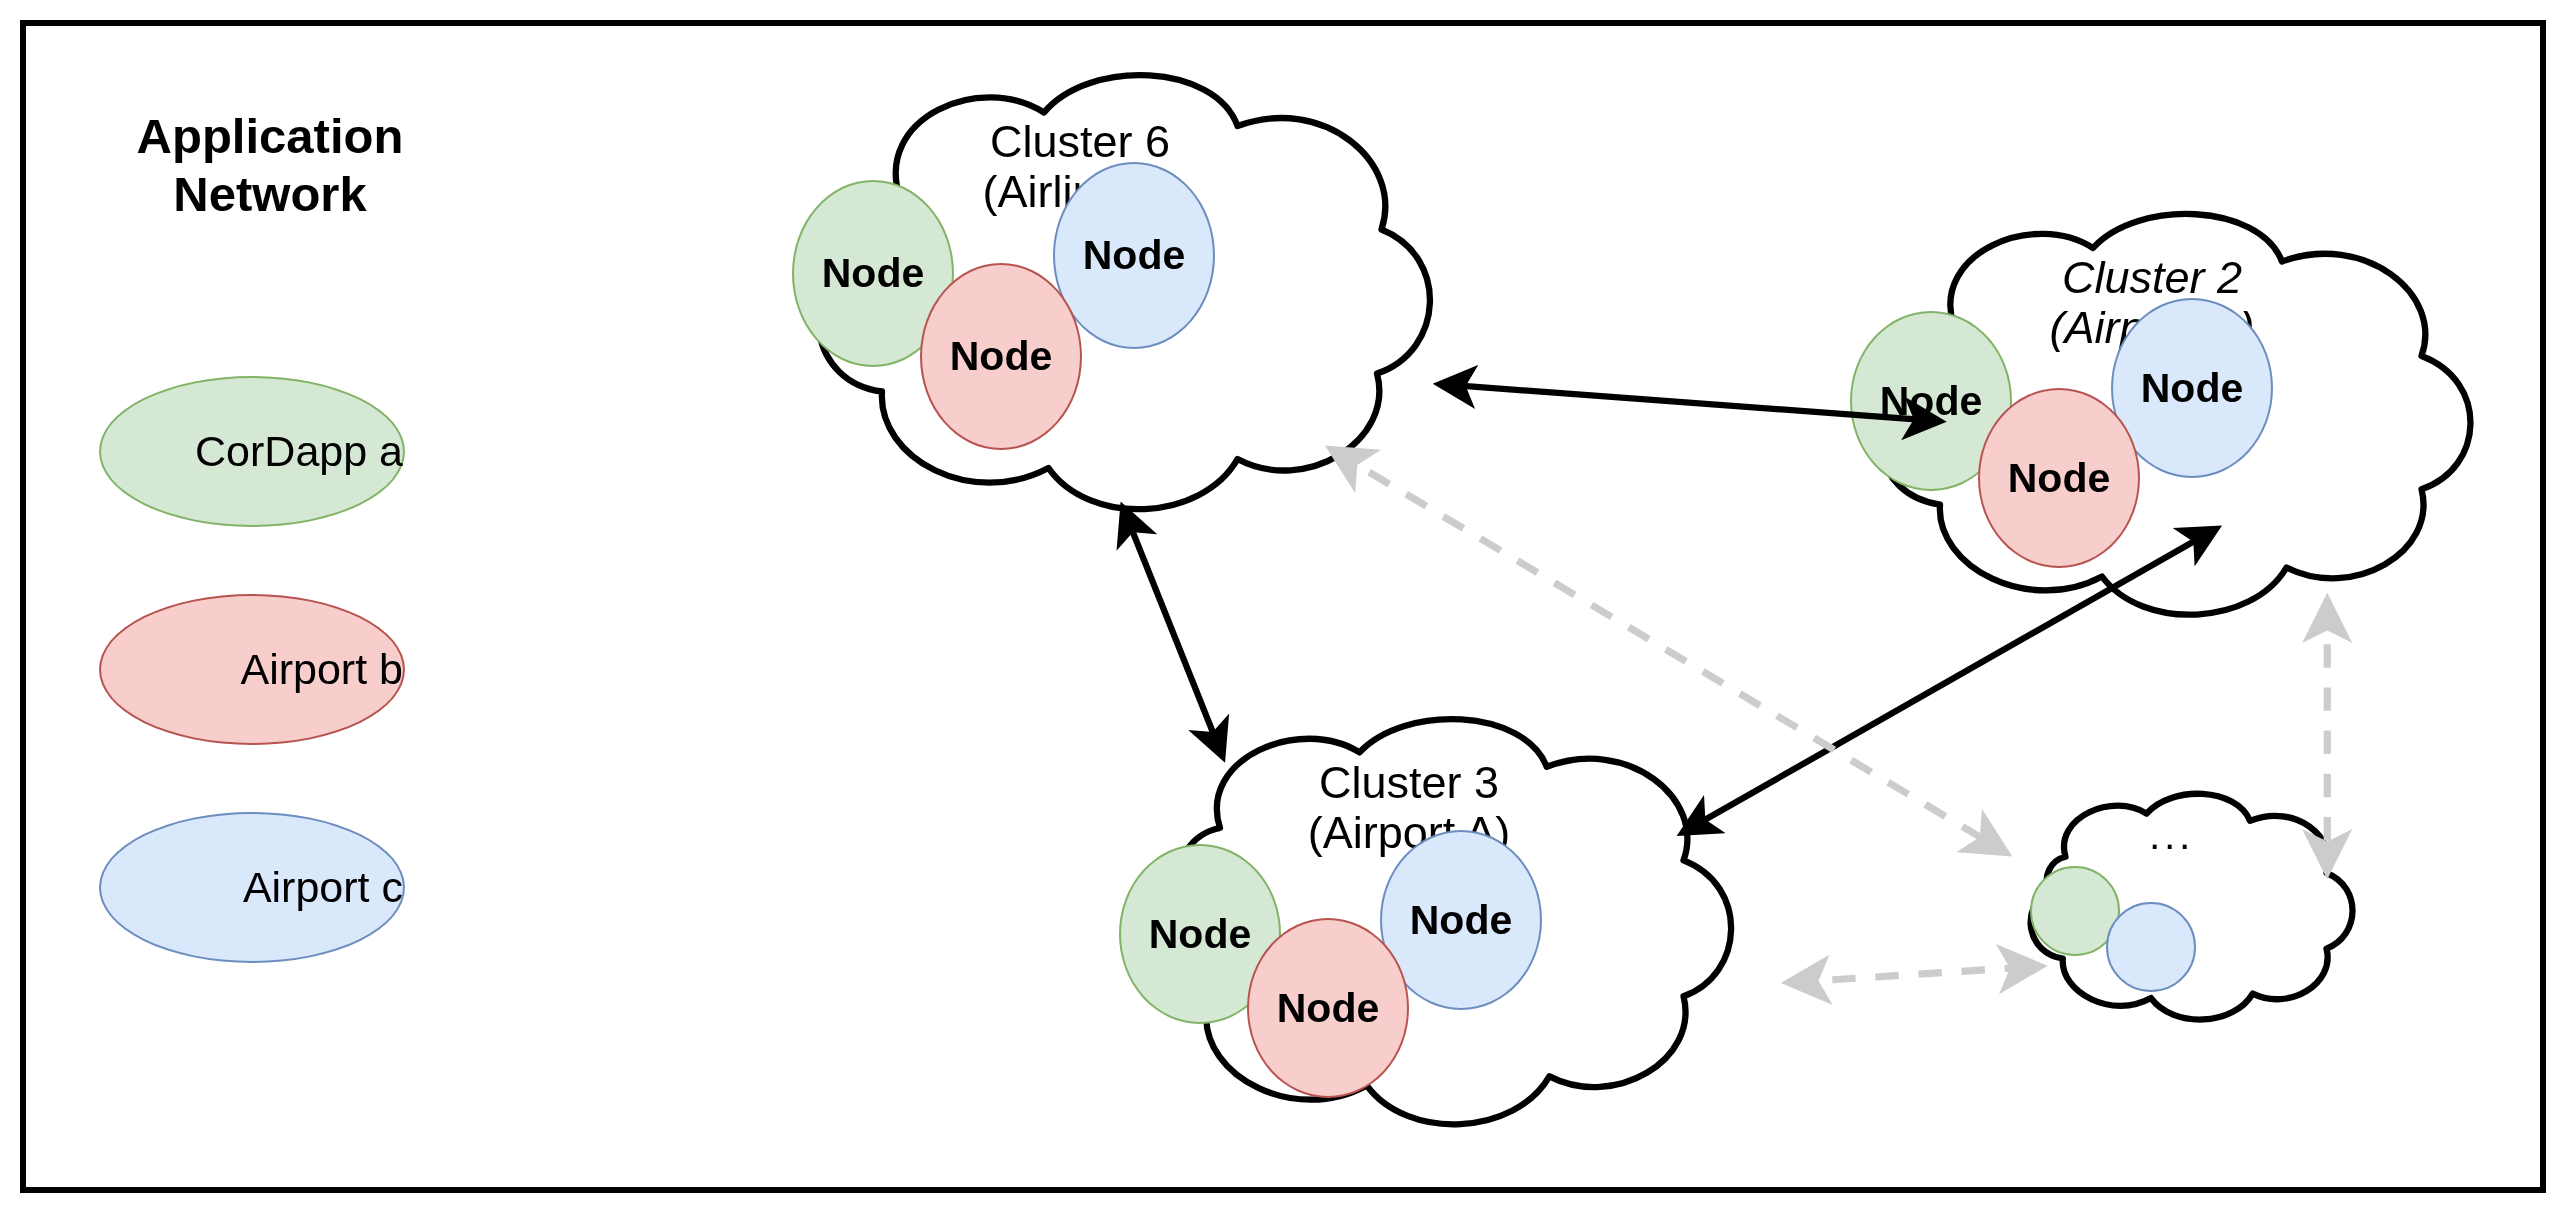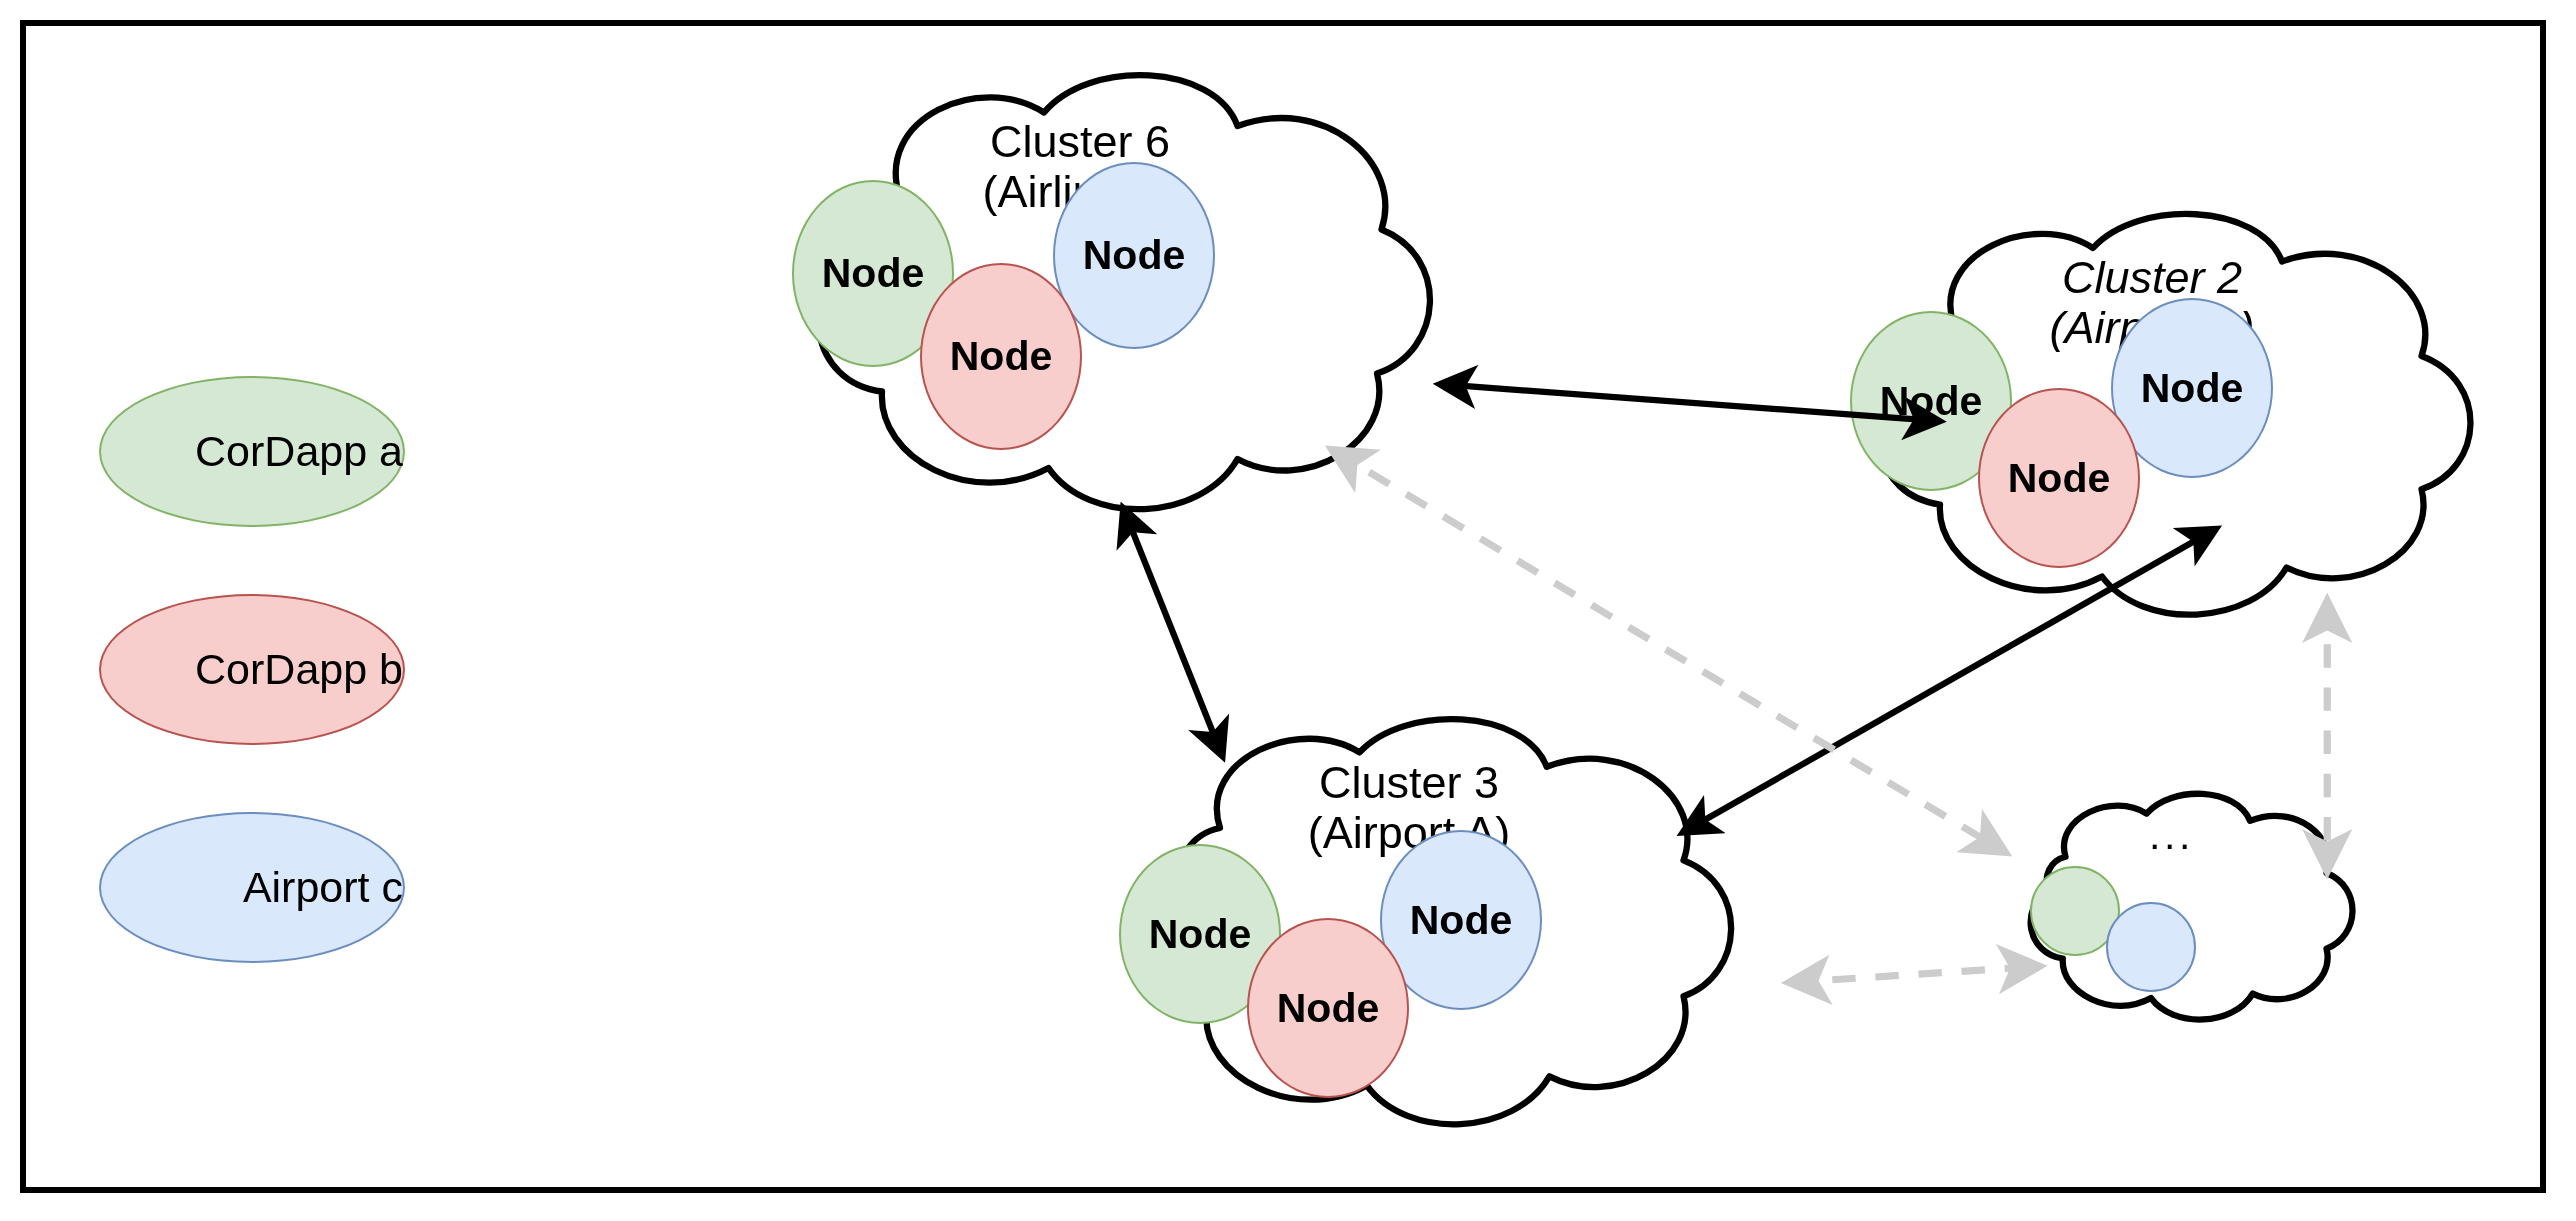--- a/index.html
+++ b/index.html
@@ -94,26 +94,28 @@
     height: 1221px;
     pointer-events: none;
   }
 </style>
 </head>
 <body>
 
 <div id="canvas">
   <div id="frame"></div>
 
+  <div id="legend-title">Application
+Network</div>
 
   <div id="legend-a" class="legend-ellipse fill-green">
     <span>CorDapp a</span>
   </div>
   <div id="legend-b" class="legend-ellipse fill-red">
-    <span>CorDapp b</span>
+    <span>Airport b</span>
   </div>
   <div id="legend-c" class="legend-ellipse fill-blue">
     <span>Airport c</span>
   </div>
 
   <div class="cluster" style="left:711px; top:63px;">
     <svg width="738" height="477" viewBox="0 0 820 530">
       <path d="M 210 150
                C 180 60, 300 10, 370 55
                C 420 -5, 560 0, 585 70

